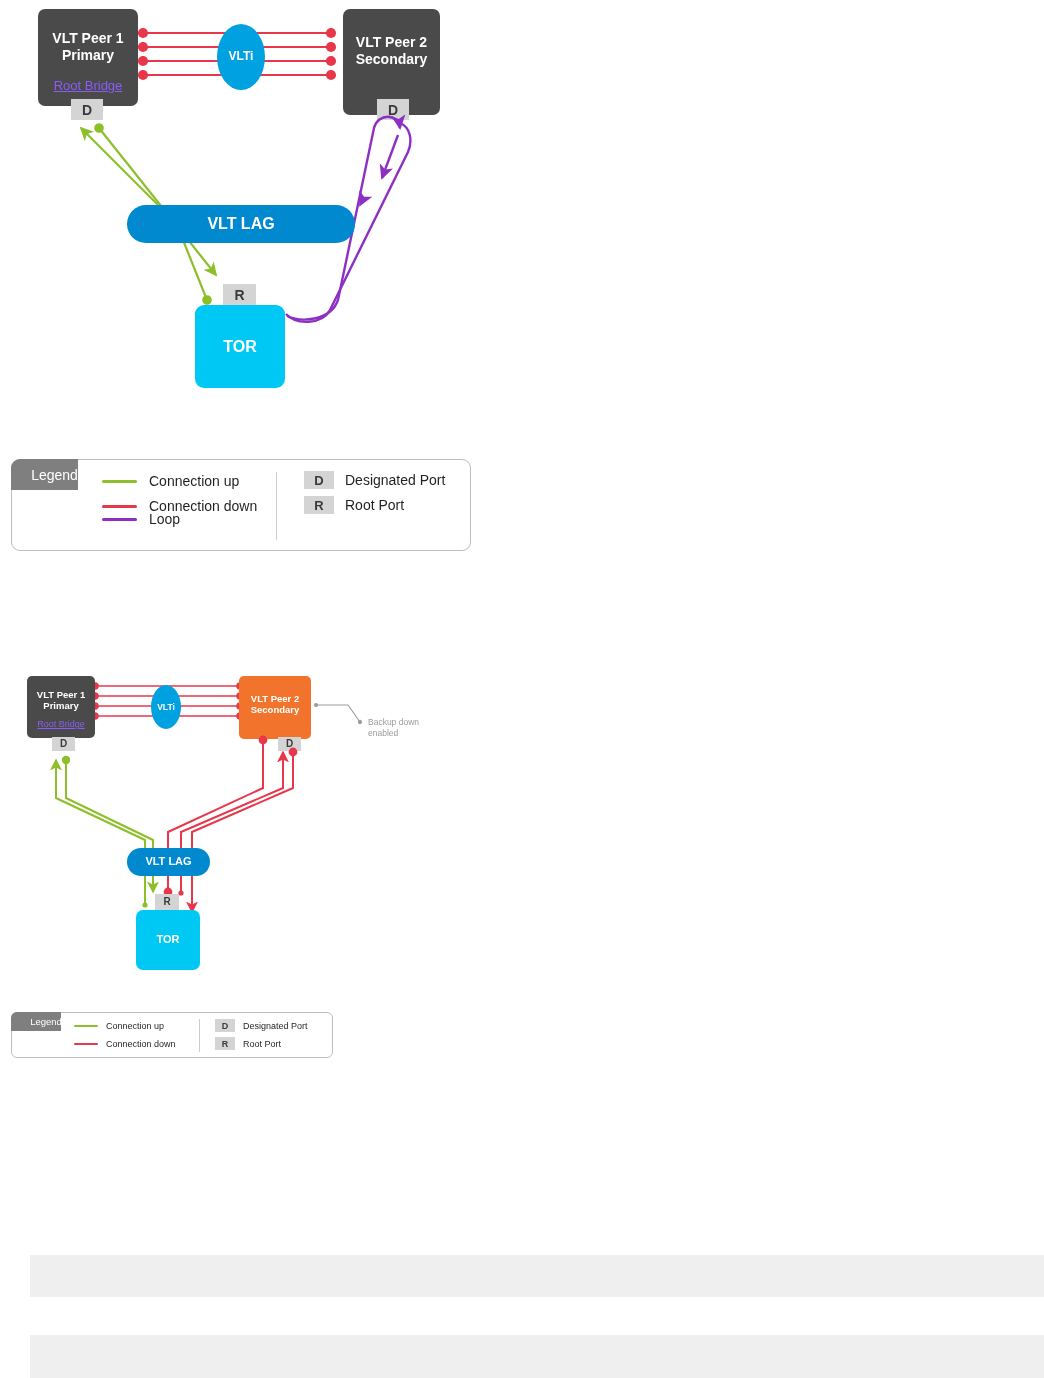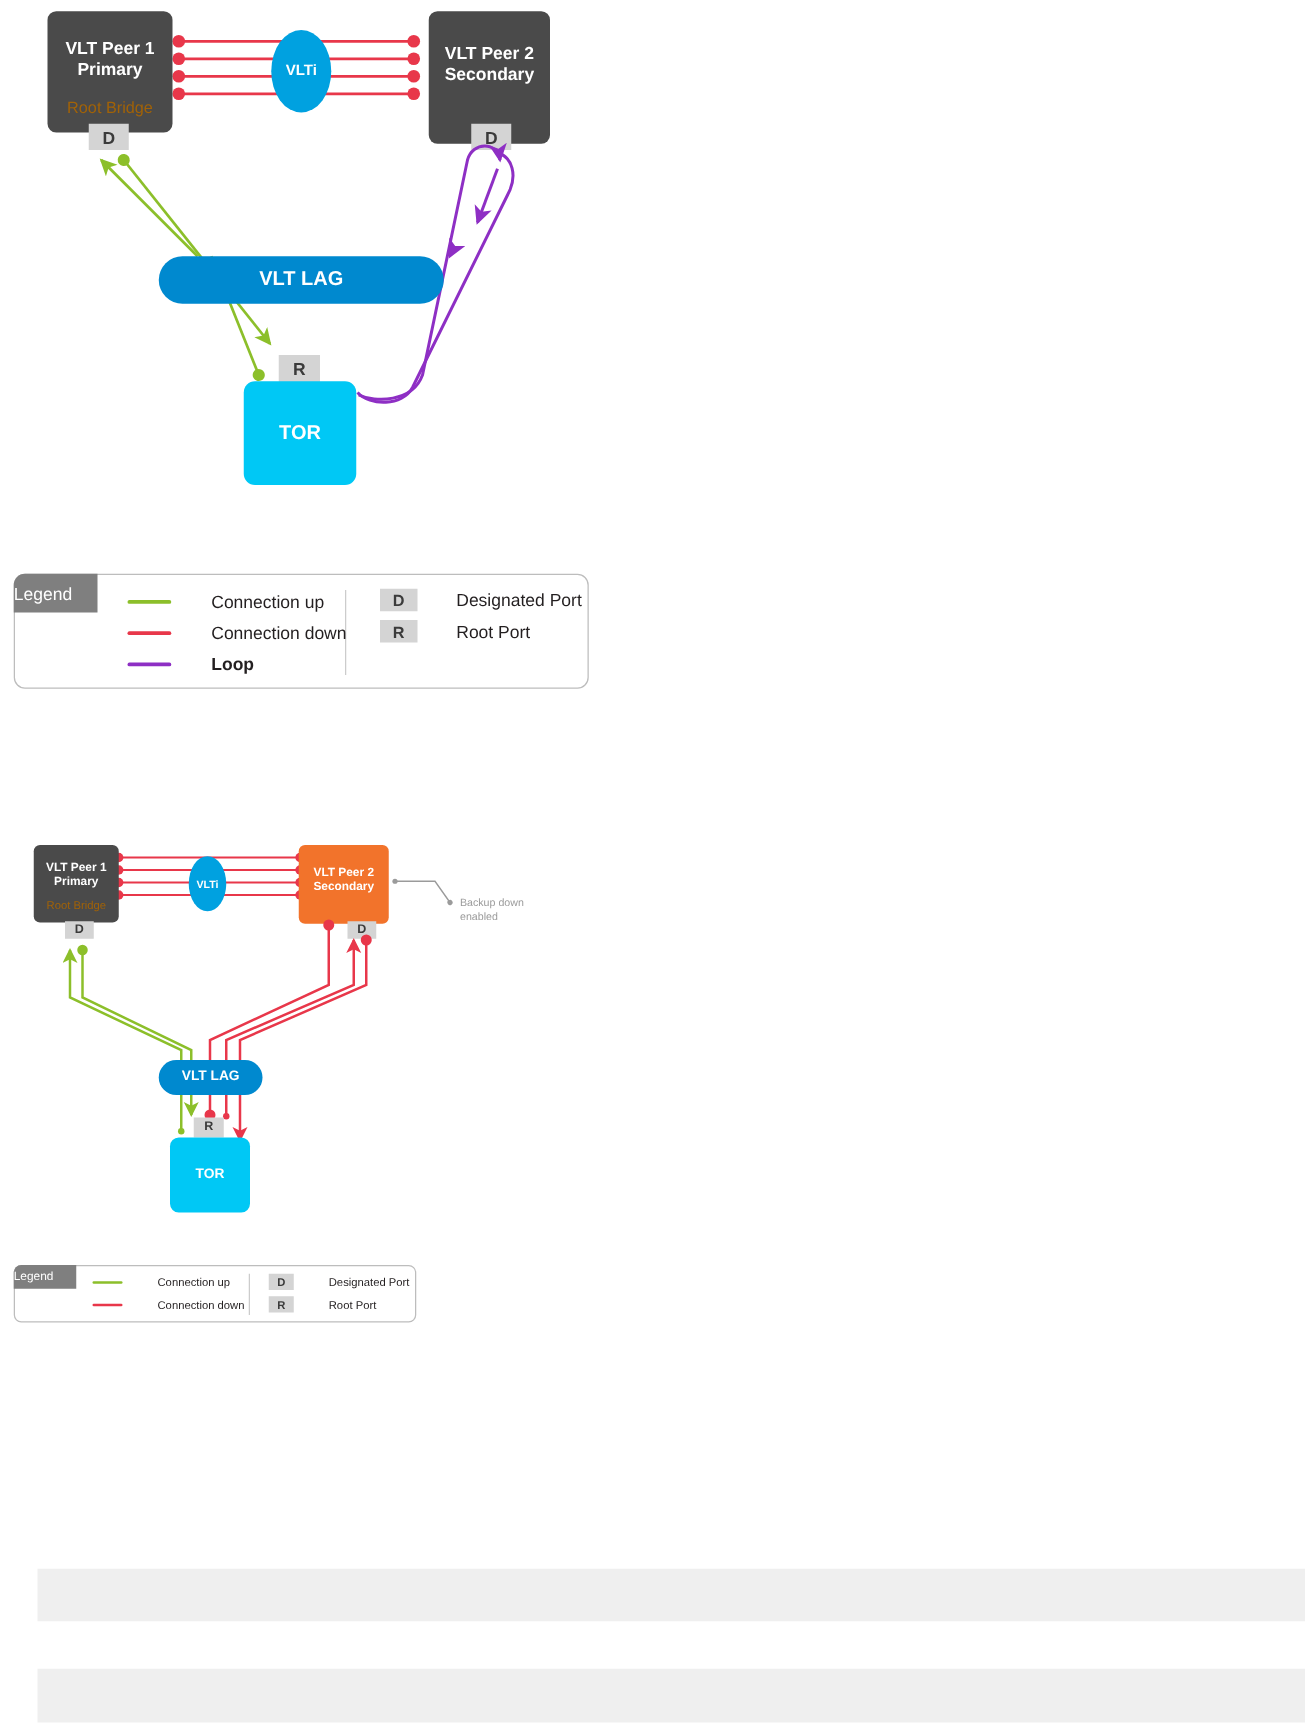--- a/index.html
+++ b/index.html
@@ -32,23 +32,24 @@
     position: absolute;
     color: #ffffff;
     font-weight: bold;
     text-align: center;
     line-height: 1.18;
     pointer-events: none;
     white-space: pre-line;
   }
   .sub-label {
     position: absolute;
-    color: #a16207;
+    color: #8b5cf6;
     text-align: center;
     font-weight: normal;
+    text-decoration: underline;
   }
   .port-badge-text {
     position: absolute;
     color: #3b3b3b;
     font-weight: bold;
     text-align: center;
   }
   .callout-text {
     position: absolute;
     color: #9b9b9b;
@@ -62,33 +63,33 @@
     border: 1px solid #bdbdbd;
     border-radius: 9px;
     background: #fff;
   }
   .legend-tab {
     position: absolute;
     background: #7f7f7f;
     color: #ffffff;
     display: flex;
     align-items: center;
-    justify-content: flex-start;
+    justify-content: center;
     box-sizing: border-box;
+    padding-left: 20px;
   }
   .legend-divider {
     position: absolute;
     background: #cccccc;
     width: 1px;
   }
   .legend-row {
     position: absolute;
     display: flex;
     align-items: center;
-    gap: 20px;
   }
   .swatch-line {
     display: inline-block;
     border-radius: 2px;
   }
   .legend-txt {
     color: #231f20;
     white-space: nowrap;
   }
   .port-chip {
@@ -196,21 +197,21 @@
     <div class="legend-divider" style="left:264px; top:12px; height:68px;"></div>
 
     <div class="legend-row" style="left:90px; top:13px;">
       <span class="swatch-line" style="width:35px; height:3px; background:#8cbf2a; margin-right:12px;"></span>
       <span class="legend-txt" style="font-size:14px;">Connection up</span>
     </div>
     <div class="legend-row" style="left:90px; top:38px;">
       <span class="swatch-line" style="width:35px; height:3px; background:#e8374a; margin-right:12px;"></span>
       <span class="legend-txt" style="font-size:14px;">Connection down</span>
     </div>
-    <div class="legend-row" style="left:90px; top:63px;font-weight:bold;">
+    <div class="legend-row" style="left:90px; top:51px;">
       <span class="swatch-line" style="width:35px; height:3px; background:#8e2fc4; margin-right:12px;"></span>
       <span class="legend-txt" style="font-size:14px;">Loop</span>
     </div>
 
     <div class="legend-row" style="left:292px; top:11px;">
       <span class="port-chip" style="width:30px; height:18px; font-size:13px; margin-right:11px;">D</span>
       <span class="legend-txt" style="font-size:14px;">Designated Port</span>
     </div>
     <div class="legend-row" style="left:292px; top:36px;">
       <span class="port-chip" style="width:30px; height:18px; font-size:13px; margin-right:11px;">R</span>

